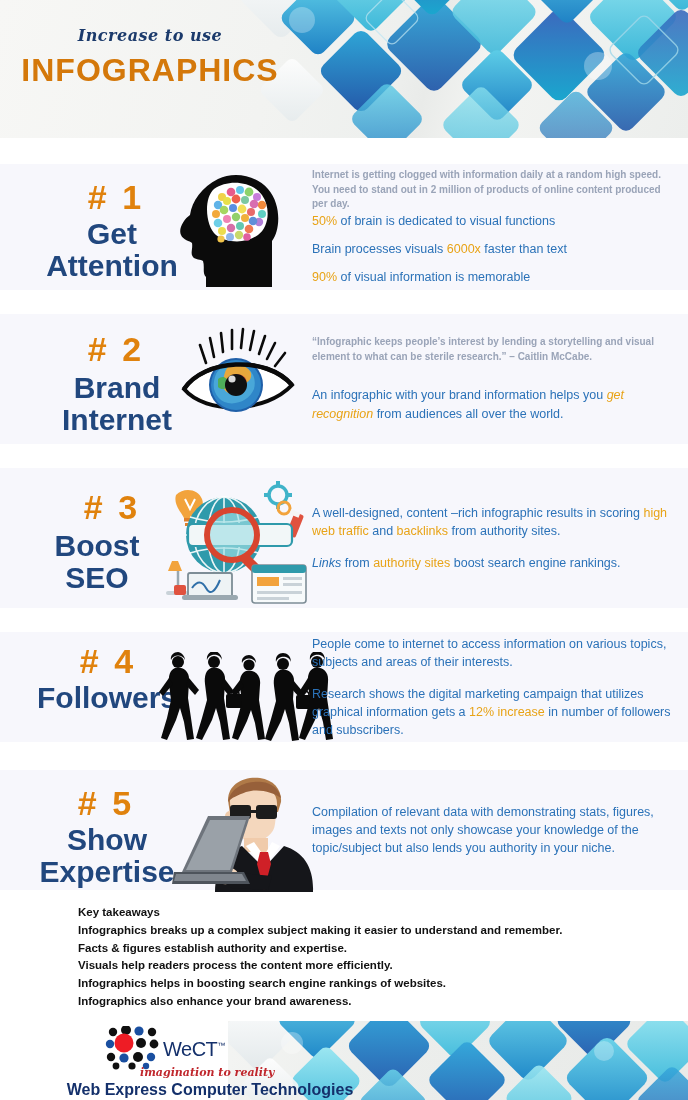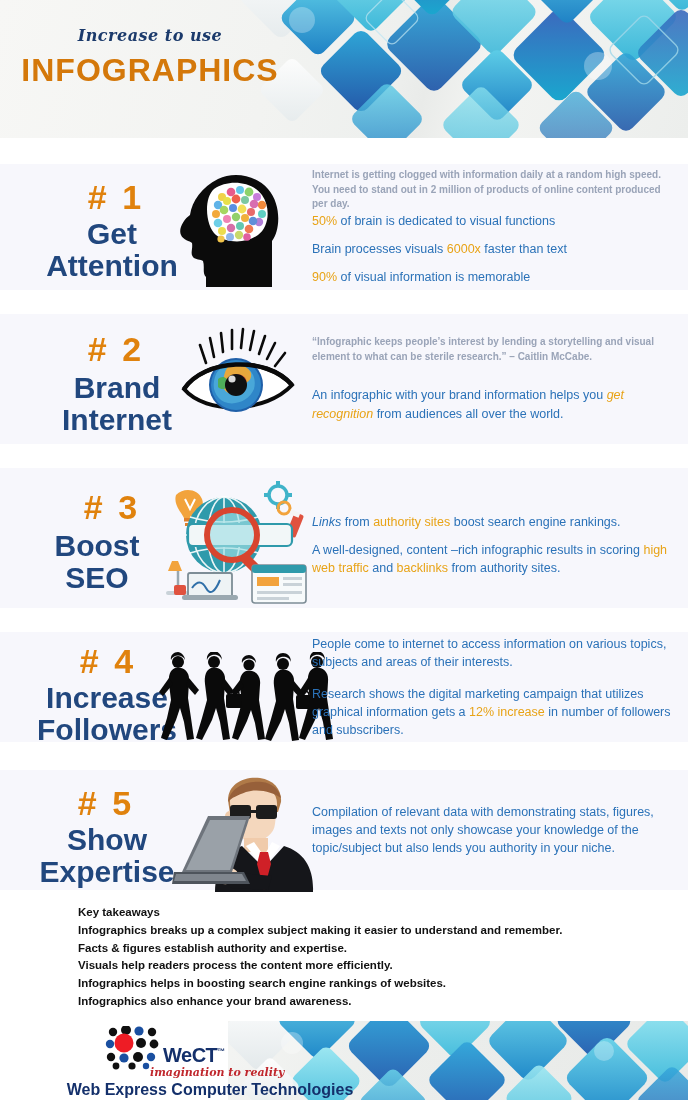--- a/index.html
+++ b/index.html
@@ -97,27 +97,27 @@
 
   
   .footer {
     position: relative; width: 688px; height: 85px; overflow: hidden;
     background: linear-gradient(100deg,#fbfbfa 0%,#f4f5f3 30%,#eceeec 55%,#e8eae8 100%);
   }
   .footer-left { position: absolute; left:0; top:0; width: 228px; height:85px; background: #ffffff; z-index:3; }
   .logo-box { position: absolute; left: 105px; top: 5px; width: 125px; height: 54px; z-index: 6; }
   .logo-dots { position:absolute; left:0; top:0; }
   .wect {
-    position: absolute; left: 58px; top: 18px;
-    font-size: 20px; font-weight: bold; color: #14306b;
+    position: absolute; left: 58px; top: 12px;
+    font-size: 20px; font-weight: normal; color: #14306b;
     letter-spacing: -.5px;
   }
   .tm { font-size: 8px; vertical-align: super; }
   .tagline {
-    position: absolute; left: 45px; top: 40px;
+    position: absolute; left: 35px; top: 40px;
     font-family: "DejaVu Serif", serif;
     font-style: italic; font-weight: bold;
     font-size: 11px; color: #c0272d; white-space: nowrap;
   }
   .company {
     position: absolute; left: 0; top: 60px; width: 420px;
     text-align: center;
     font-size: 16px; font-weight: bold; color: #14306b; z-index: 7;
     white-space: nowrap;
   }
@@ -353,31 +353,30 @@
               <rect x="105" y="104" width="22" height="9" fill="#f2a33c"></rect>
               <rect x="131" y="104" width="19" height="3" fill="#c9d2d8"></rect>
               <rect x="131" y="110" width="19" height="3" fill="#c9d2d8"></rect>
               <rect x="105" y="118" width="45" height="3" fill="#c9d2d8"></rect>
               <rect x="105" y="124" width="32" height="3" fill="#c9d2d8"></rect>
             </g>
           </svg>
         </div>
       </div>
       <div class="right-col">
+        <div class="blue-line">A well-designed, content –rich infographic results in scoring <span class="hl">high web traffic</span> and <span class="hl">backlinks</span> from authority sites.</div>
         <div class="blue-line" style="margin-top:14px"><span class="it">Links</span> from <span class="hl">authority sites</span> boost search engine rankings.</div>
-        <div class="blue-line">A well-designed, content –rich infographic results in scoring <span class="hl">high web traffic</span> and <span class="hl">backlinks</span> from authority sites.</div>
       </div>
     </div>
 
     <div class="sec-gap" style="height:24px"></div>
     <div class="section" style="height:110px">
       <div class="left-col" style="height:110px">
         <div class="num" style="position:absolute;left:36px;top:12px;width:120px"># 4</div>
         <div class="title" style="position:absolute;left:0px;top:46px;width:190px">
-          <span class="l2">Increase</span>
           <span class="l2">Followers</span>
         </div>
         <div class="art walk-art" style="left:145px;top:20px;">
           <svg width="180" height="95" viewBox="0 0 180 95" fill="#0a0a0a">
             <g>
               <circle cx="21" cy="10" r="6"></circle>
               <path d="M18 16 C13 18 11 24 12 32 L14 48 L10 66 L4 86 L10 88 L19 68 L23 56 L27 70 L30 88 L37 87 L34 66 L31 46 L32 30 C33 22 29 17 24 16 Z"></path>
               <path d="M12 26 L2 40 L6 44 L16 32 Z"></path>
               <path d="M32 26 L42 38 L38 43 L29 33 Z"></path>
               <path d="M14 8 C16 2 26 2 28 8 C28 4 24 0 21 0 C17 0 13 3 14 8 Z"></path>

